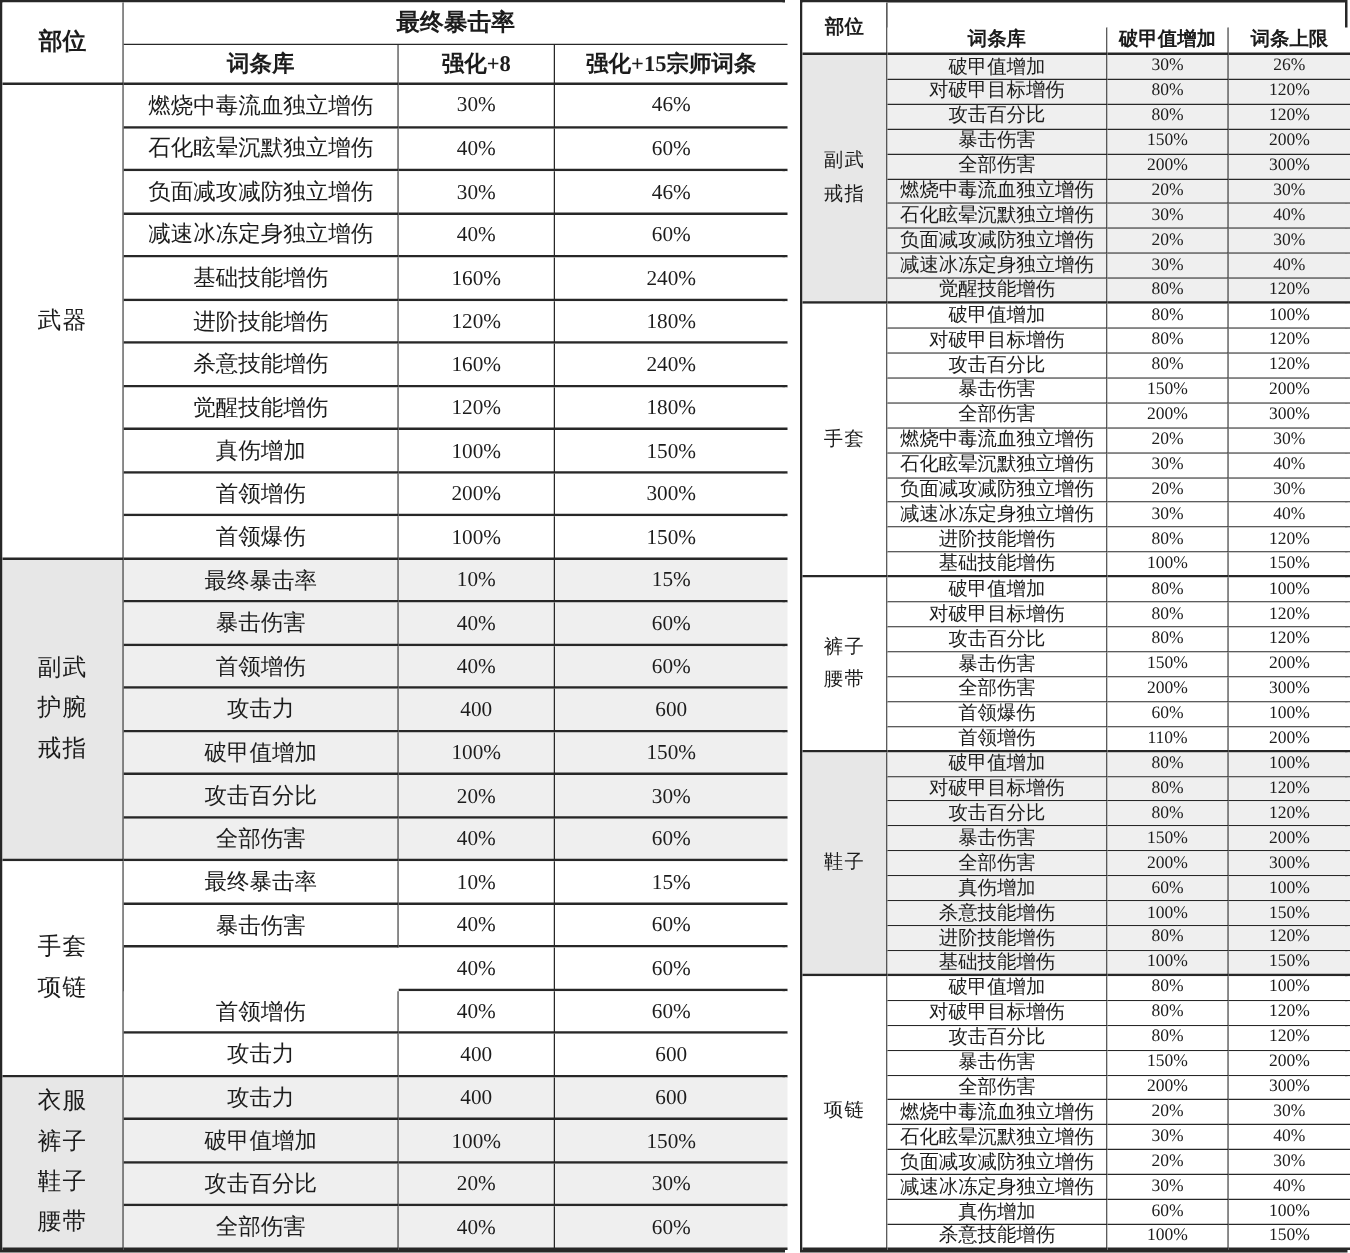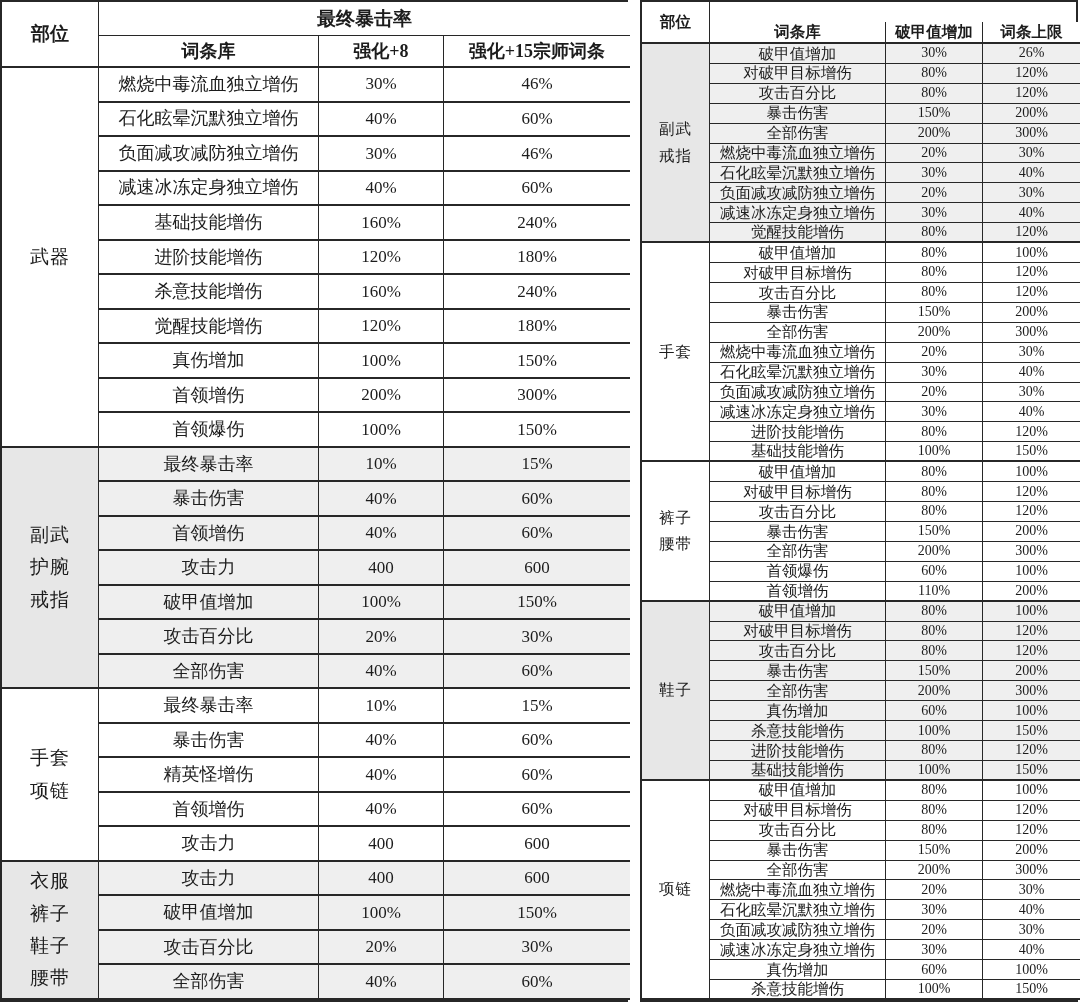--- a/index.html
+++ b/index.html
@@ -93,21 +93,20 @@
     <div class="cell part" style="grid-area: 21 / 1 / span 5; font-size: 19px; border-bottom-width: 2px;">
       <div>手套</div>
       <div>项链</div>
     </div>
     <div class="cell" style="grid-area: 21 / 2; font-size: 18px; border-bottom-width: 2px;">最终暴击率</div>
     <div class="cell" style="grid-area: 21 / 3; font-size: 17px; border-bottom-width: 2px;">10%</div>
     <div class="cell  lastcol" style="grid-area: 21 / 4; font-size: 17px; border-bottom-width: 2px;">15%</div>
     <div class="cell" style="grid-area: 22 / 2; font-size: 18px; border-bottom-width: 2px;">暴击伤害</div>
     <div class="cell" style="grid-area: 22 / 3; font-size: 17px; border-bottom-width: 2px;">40%</div>
     <div class="cell  lastcol" style="grid-area: 22 / 4; font-size: 17px; border-bottom-width: 2px;">60%</div>
-    <div class="cell" style="grid-area: 23 / 2; font-size: 18px; border-bottom-width: 2px;">精英怪增伤</div>
     <div class="cell" style="grid-area: 23 / 3; font-size: 17px; border-bottom-width: 2px;">40%</div>
     <div class="cell  lastcol" style="grid-area: 23 / 4; font-size: 17px; border-bottom-width: 2px;">60%</div>
     <div class="cell" style="grid-area: 24 / 2; font-size: 18px; border-bottom-width: 2px;">首领增伤</div>
     <div class="cell" style="grid-area: 24 / 3; font-size: 17px; border-bottom-width: 2px;">40%</div>
     <div class="cell  lastcol" style="grid-area: 24 / 4; font-size: 17px; border-bottom-width: 2px;">60%</div>
     <div class="cell" style="grid-area: 25 / 2; font-size: 18px; border-bottom-width: 2px;">攻击力</div>
     <div class="cell" style="grid-area: 25 / 3; font-size: 17px; border-bottom-width: 2px;">400</div>
     <div class="cell  lastcol" style="grid-area: 25 / 4; font-size: 17px; border-bottom-width: 2px;">600</div>
     <div class="cell part bandp" style="grid-area: 26 / 1 / span 4; font-size: 19px; border-bottom-width: 2px;">
       <div>衣服</div>

